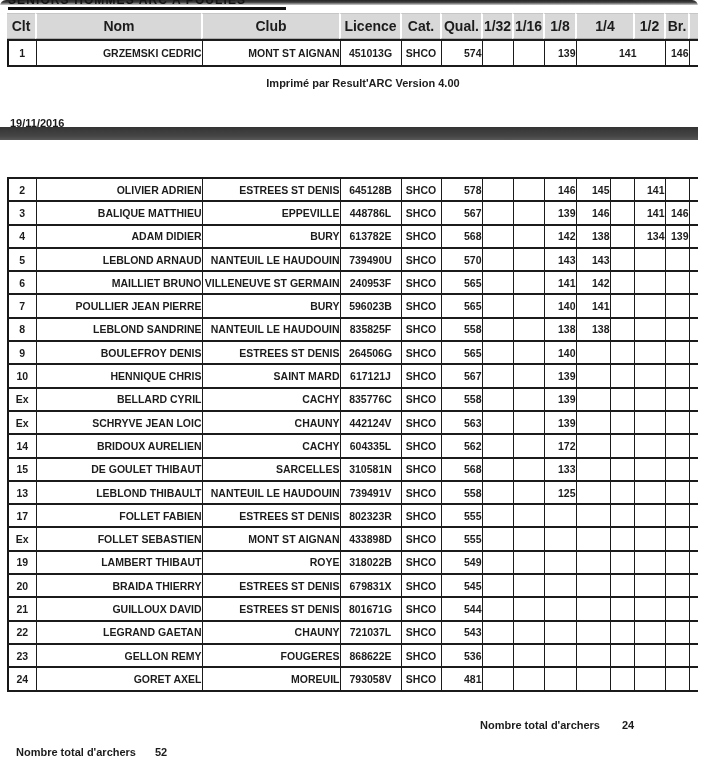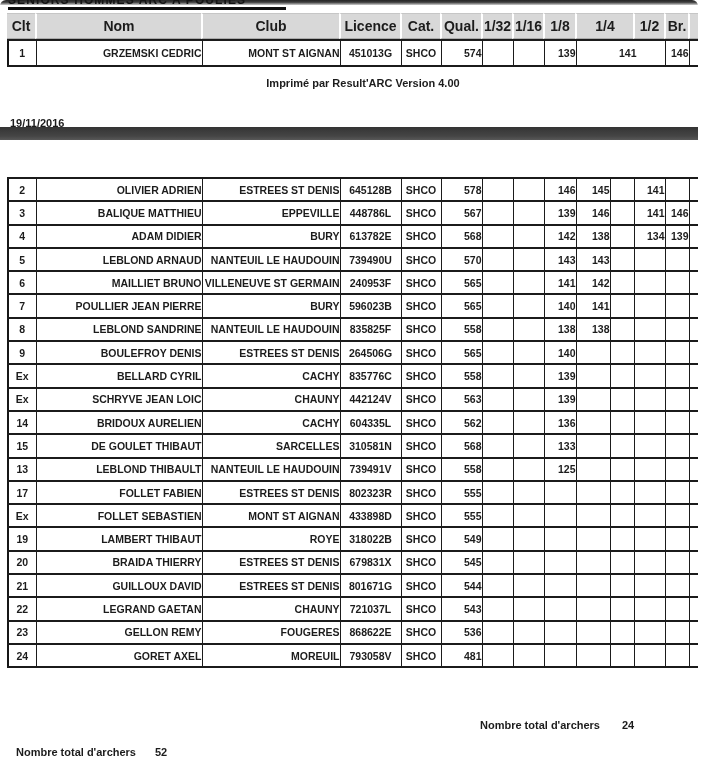--- a/index.html
+++ b/index.html
@@ -279,20 +279,36 @@
           <td class="a-r"></td>
           <td class="a-r"></td>
           <td class="a-r">140</td>
           <td class="a-r"></td>
           <td class="a-r"></td>
           <td class="a-r"></td>
           <td class="a-r"></td>
           <td class="a-r"></td>
         </tr>
         <tr>
+          <td class="a-c">10</td>
+          <td class="a-l">HENNIQUE CHRIS</td>
+          <td class="a-l">SAINT MARD</td>
+          <td class="a-c">617121J</td>
+          <td class="a-c">SHCO</td>
+          <td class="a-r">567</td>
+          <td class="a-r"></td>
+          <td class="a-r"></td>
+          <td class="a-r">139</td>
+          <td class="a-r"></td>
+          <td class="a-r"></td>
+          <td class="a-r"></td>
+          <td class="a-r"></td>
+          <td class="a-r"></td>
+        </tr>
+        <tr>
           <td class="a-c">Ex</td>
           <td class="a-l">BELLARD CYRIL</td>
           <td class="a-l">CACHY</td>
           <td class="a-c">835776C</td>
           <td class="a-c">SHCO</td>
           <td class="a-r">558</td>
           <td class="a-r"></td>
           <td class="a-r"></td>
           <td class="a-r">139</td>
           <td class="a-r"></td>
@@ -319,21 +335,21 @@
         </tr>
         <tr>
           <td class="a-c">14</td>
           <td class="a-l">BRIDOUX AURELIEN</td>
           <td class="a-l">CACHY</td>
           <td class="a-c">604335L</td>
           <td class="a-c">SHCO</td>
           <td class="a-r">562</td>
           <td class="a-r"></td>
           <td class="a-r"></td>
-          <td class="a-r">136</td>
+          <td class="a-r">172</td>
           <td class="a-r"></td>
           <td class="a-r"></td>
           <td class="a-r"></td>
           <td class="a-r"></td>
           <td class="a-r"></td>
         </tr>
         <tr>
           <td class="a-c">15</td>
           <td class="a-l">DE GOULET THIBAUT</td>
           <td class="a-l">SARCELLES</td>

